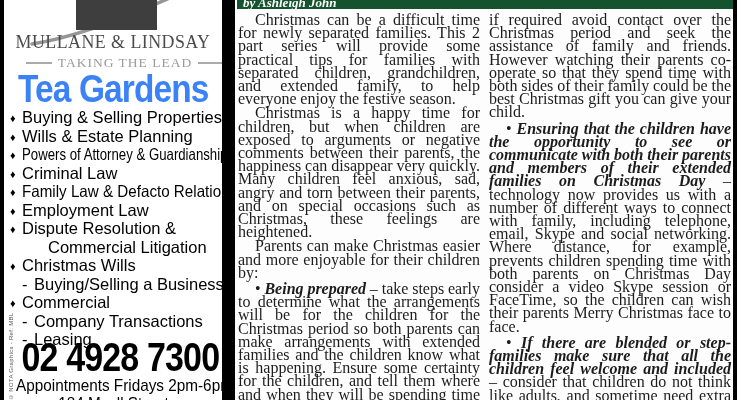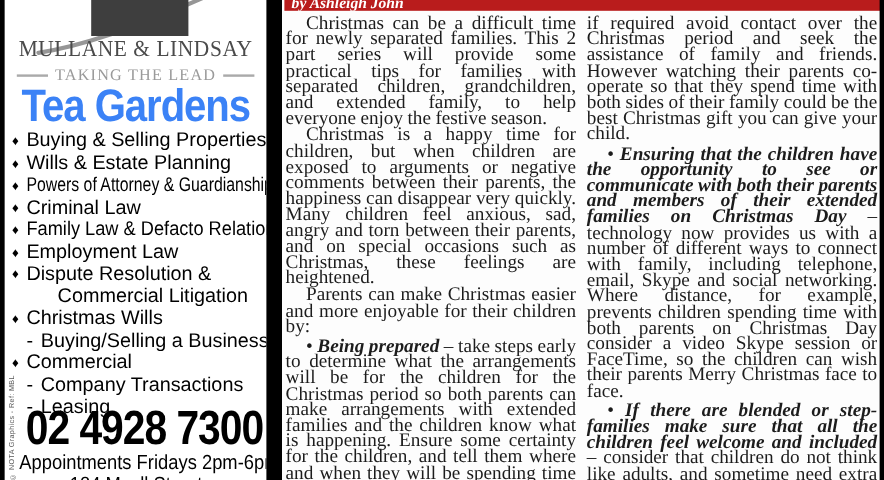--- a/index.html
+++ b/index.html
@@ -14,21 +14,21 @@
   .ad{position:absolute;left:4px;top:0;width:218px;height:400px;background:#fff;overflow:hidden;}
   .divider{position:absolute;left:222px;top:0;width:13px;height:400px;background:#000;}
 
   .swoosh{position:absolute;left:22px;top:-2px;width:155px;height:48px;}
   .logo-rect{position:absolute;left:72px;top:0;width:81px;height:30px;background:#3e3e3e;}
 
   .brand{position:absolute;top:31px;left:0;width:100%;text-align:center;
     font-family:"Liberation Serif",serif;font-size:19px;color:#4b4b4b;
     letter-spacing:.5px;transform:scaleX(.94);transform-origin:center;white-space:nowrap;}
   .tagline{position:absolute;top:55px;left:0;width:100%;display:flex;align-items:center;justify-content:center;gap:6px;
-    font-family:"Liberation Serif",serif;font-size:13.5px;color:#9a9a9a;letter-spacing:1px;white-space:nowrap;}
+    font-family:"Liberation Serif",serif;font-size:13.5px;color:#9a9a9a;letter-spacing:1px;white-space:nowrap;padding-left:12px;}
   .tagline::before,.tagline::after{content:"";width:26px;height:2px;background:#aaa;}
 
   .location{position:absolute;top:70px;left:0;width:100%;text-align:center;
     font-size:38px;font-weight:700;color:#3b82f6;letter-spacing:-1px;line-height:38px;}
   .location>span{display:inline-block;transform:scaleX(.88);transform-origin:center;white-space:nowrap;}
 
   .services{position:absolute;top:108px;left:6px;width:212px;font-size:16.5px;color:#000;}
   .svc-row{height:18.5px;line-height:18.5px;white-space:nowrap;}
   .svc-row .svc-bullet{display:inline-block;width:12px;font-size:11px;vertical-align:1px;}
   .svc-row.sub{padding-left:12px;}
@@ -46,21 +46,21 @@
   .address{position:absolute;top:394px;left:0;width:100%;text-align:center;font-size:17px;color:#000;}
   .address>span{display:inline-block;transform:scaleX(.9);transform-origin:center;white-space:nowrap;}
 
   .credit{position:absolute;left:4px;top:282px;height:118px;
     writing-mode:vertical-rl;transform:rotate(180deg);
     font-size:6px;color:#555;letter-spacing:.3px;white-space:nowrap;}
 
   
   .article{position:absolute;left:237px;top:0;width:496px;height:400px;
     font-family:"Liberation Serif",serif;color:#1c1c1c;}
-  .byline-bar{position:absolute;top:0;left:0;width:500px;height:9px;background:#b91c1c;overflow:hidden;}
+  .byline-bar{position:absolute;top:0;left:0;width:500px;height:9px;background:#14532d;overflow:hidden;}
   .byline{position:relative;top:-5px;padding-left:6px;color:#fff;
     font-weight:700;font-style:italic;font-size:13px;white-space:nowrap;}
   .cols{position:absolute;top:13px;left:1px;display:flex;gap:9px;}
   .col{width:242px;font-size:16px;line-height:13.2px;text-align:justify;word-spacing:-.3px;}
   .para{margin:0 0 1px 0;}
   .para.indent{text-indent:17px;}
   .para.bullet{text-indent:17px;margin-top:3px;}
   .bi{font-weight:700;font-style:italic;}
 
   .right-strip{position:absolute;left:733px;top:0;width:4px;height:400px;background:#000;}

